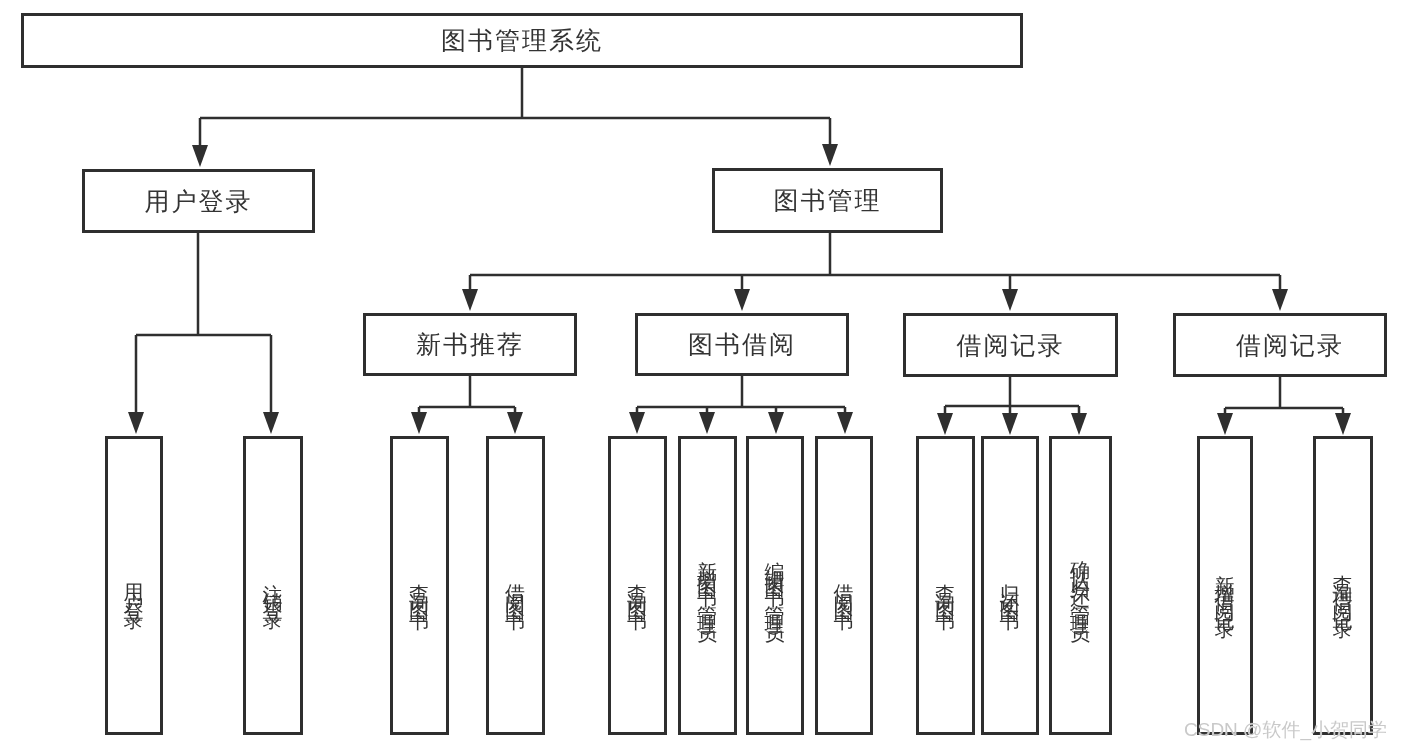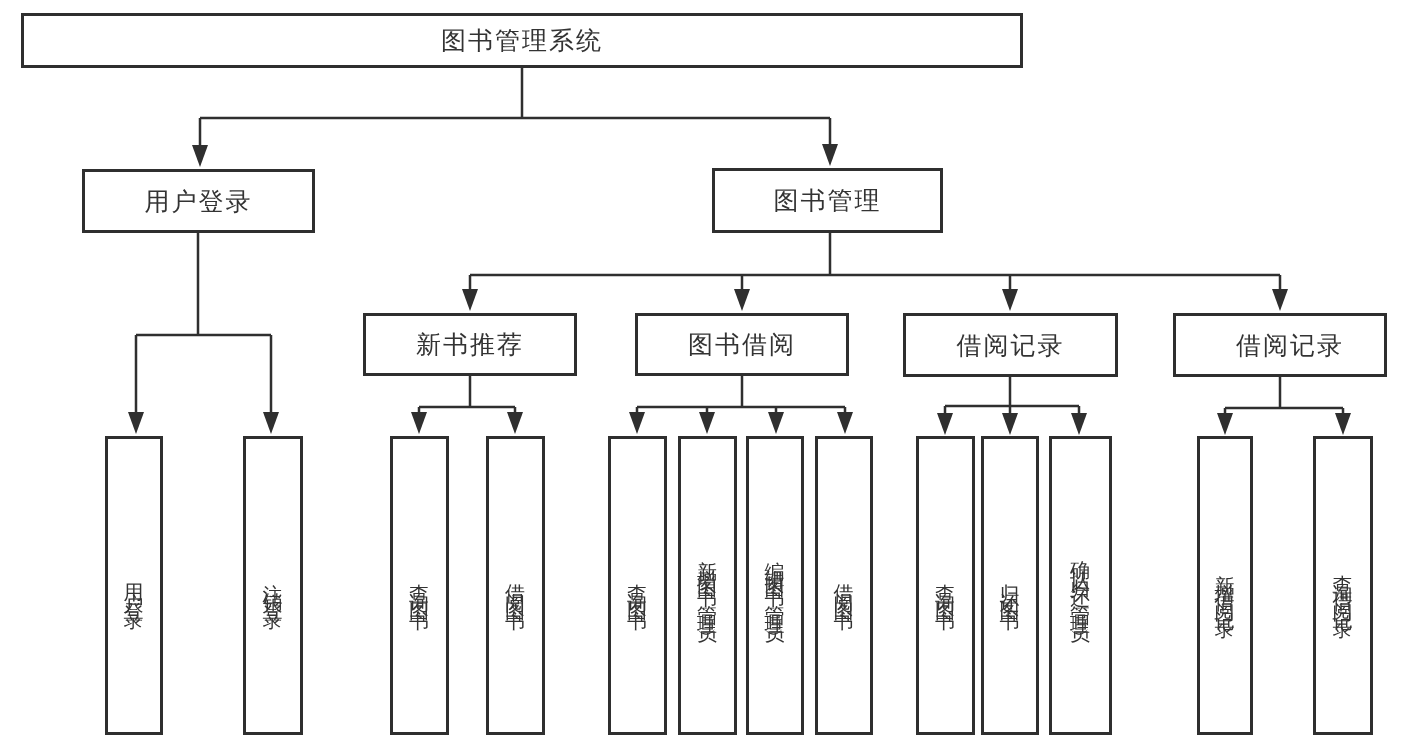--- a/index.html
+++ b/index.html
@@ -192,14 +192,15 @@
     <span class="vtext">确认归还（管理员）</span>
   </div>
 
   <div class="node node-v v-e1">
     <span class="vtext">新增借阅记录</span>
   </div>
   <div class="node node-v v-e2">
     <span class="vtext">查询借阅记录</span>
   </div>
 
+  <div id="watermark">CSDN @软件_小贺同学</div>
 
 </div>
 
 </body></html>

